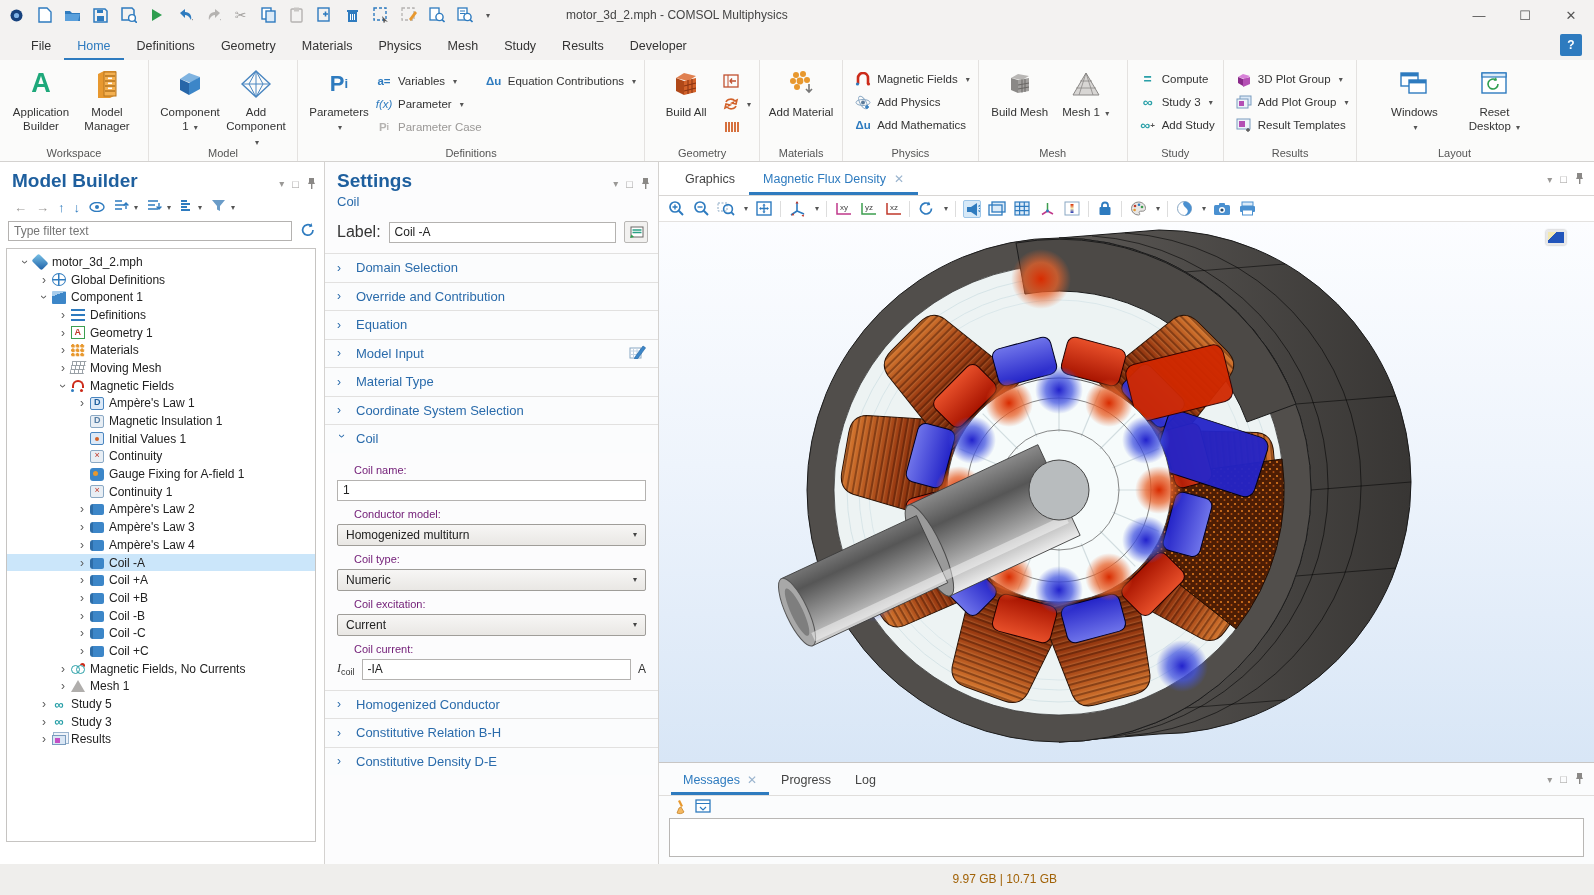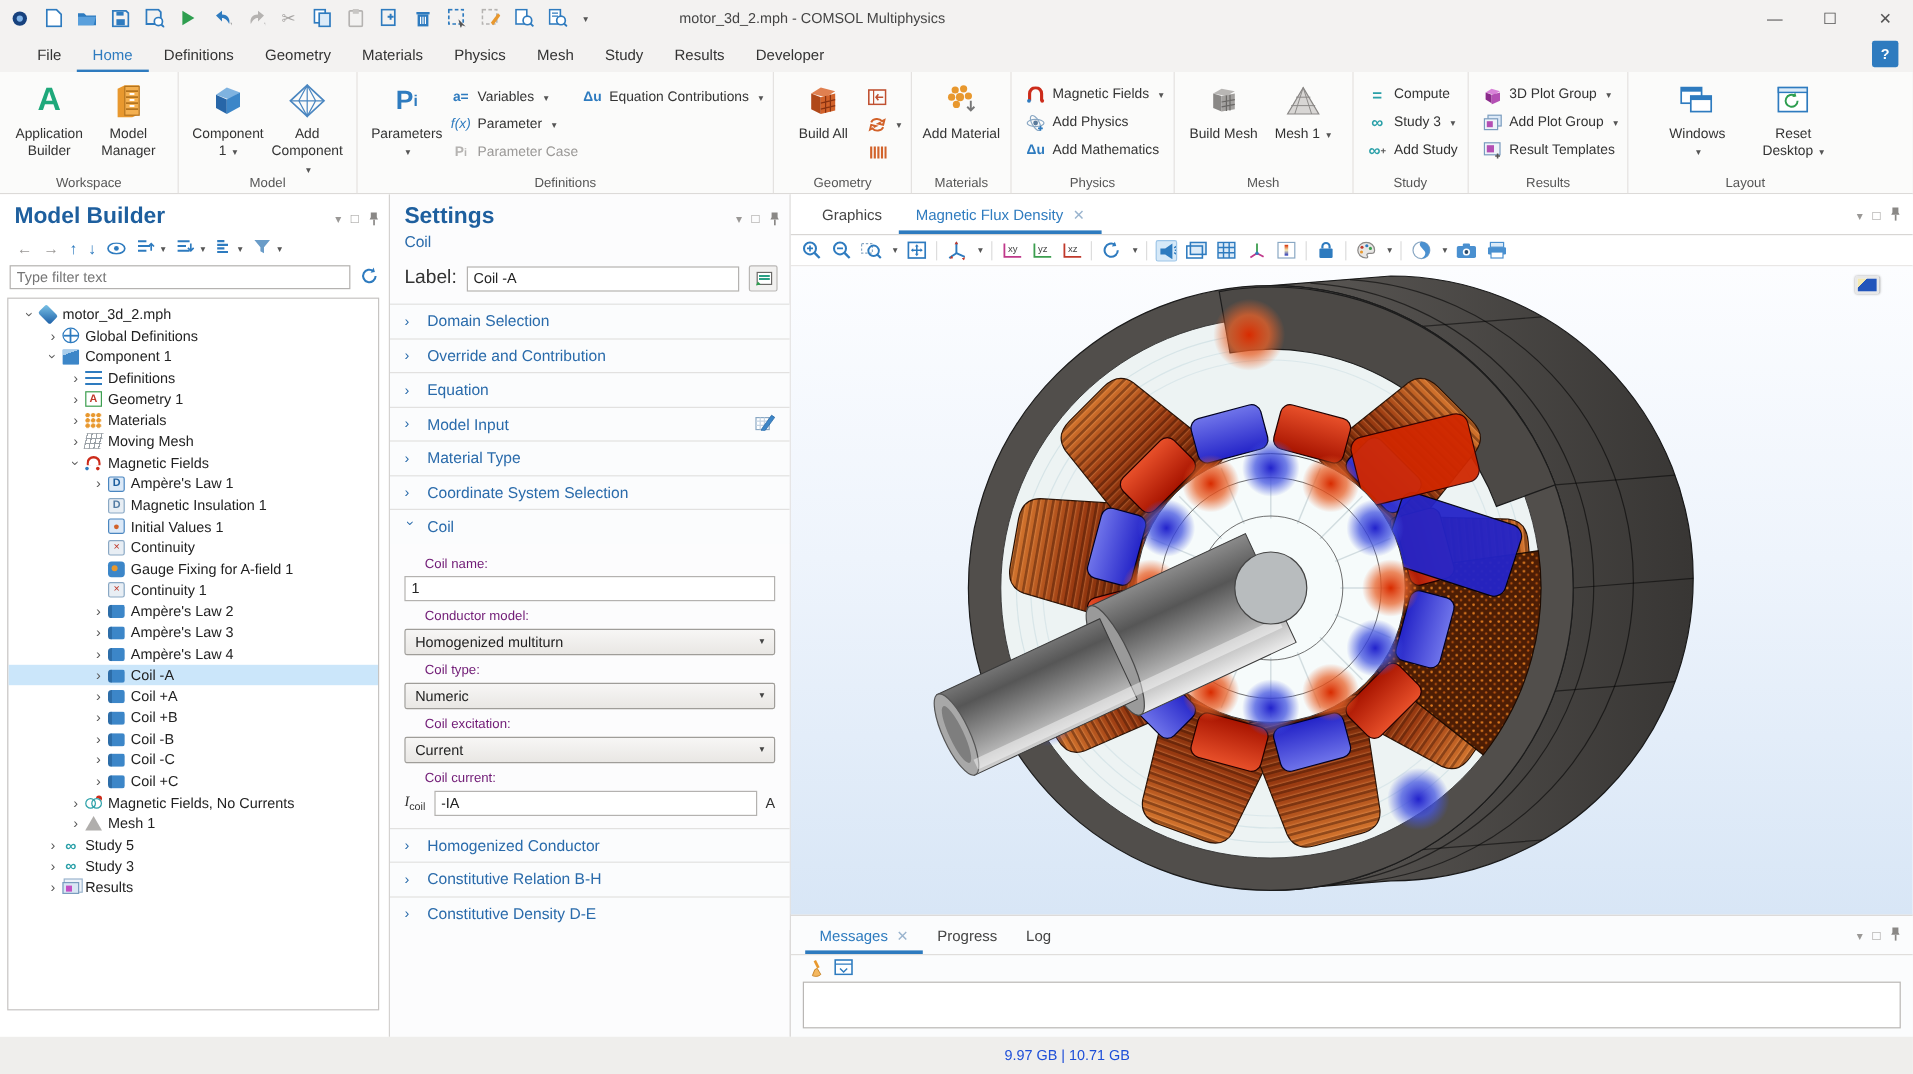--- a/index.html
+++ b/index.html
@@ -114,21 +114,21 @@
   .msg{height:102px;border-top:1px solid #c8c6c4;background:#fbfcfd;display:flex;flex-direction:column}
   .mtabs{display:flex;align-items:flex-end;height:33px;padding-left:12px;border-bottom:1px solid #e0dedc;position:relative}
   .mtab{padding:7px 12px 8px;font-size:12.5px;color:#444;display:flex;gap:7px;align-items:center}
   .mtab.active{color:#2e7bbf;border-bottom:3px solid #2e7bbf;padding-bottom:5px}
   .mtabs .pctl{position:absolute;right:10px;top:9px}
   .mtools{display:flex;gap:8px;align-items:center;padding:3px 0 2px 12px}
   .mtools .ic{width:16px;height:16px}
   .mbox{flex:1;margin:1px 10px 7px;background:#fff;border:1px solid #b9b7b5}
   
   .statusbar{height:31px;background:#efeeec;position:relative}
-  .mem{position:absolute;left:837px;top:8px;width:220px;text-align:left;font-size:12px;color:#1d4ed8}
+  .mem{position:absolute;left:837px;top:8px;width:220px;text-align:right;font-size:12px;color:#a16207}
 </style>
 </head>
 <body>
 
 <div class="titlebar">
   <div class="qat">
     <span class="ic">
         <svg width="15" height="15">
           <circle cx="7.5" cy="7.5" r="6" fill="#17427e"></circle>
           <circle cx="7.5" cy="7.5" r="2.6" fill="#7fb3e8"></circle>

